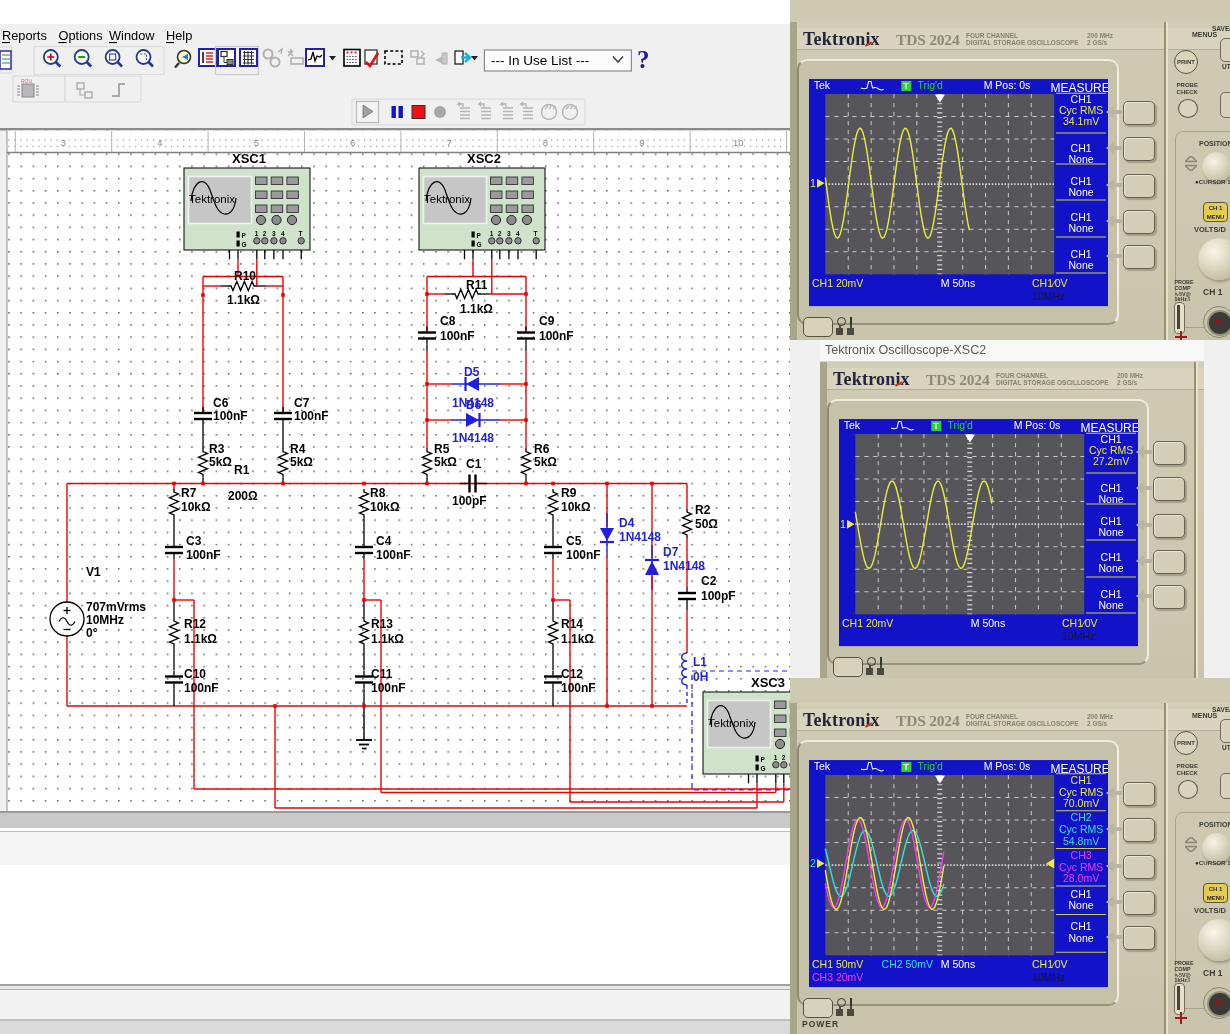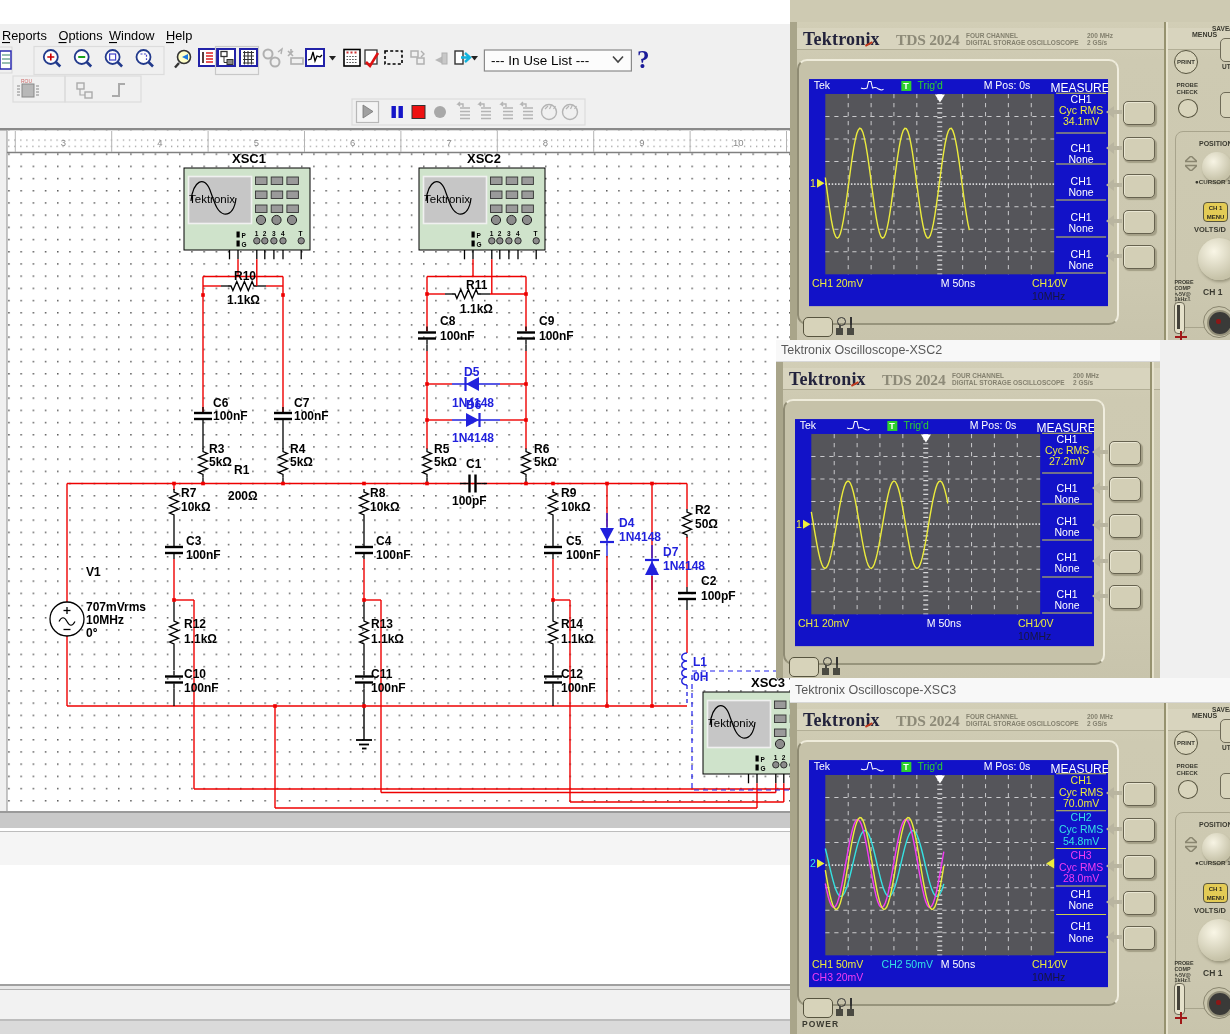--- a/index.html
+++ b/index.html
@@ -638,21 +638,21 @@
         <div style="position:absolute;left:12.5px;top:294.6px;width:28.6px;height:18px;background:#d7d3ba;border:1.6px solid #57543f;border-radius:5px"></div>
         <div style="position:absolute;left:47px;top:295px;width:7px;height:7px;border:1.6px solid #333;border-radius:50%"></div>
         <div style="position:absolute;left:60px;top:294.5px;width:2px;height:8px;background:#333"></div>
         <div style="position:absolute;left:46px;top:306px;width:7px;height:7px;background:#4a4a42"></div>
         <div style="position:absolute;left:48.7px;top:303px;width:2px;height:4px;background:#4a4a42"></div>
         <div style="position:absolute;left:57px;top:306px;width:7px;height:7px;background:#4a4a42"></div>
         <div style="position:absolute;left:59.7px;top:303px;width:2px;height:4px;background:#4a4a42"></div>
         <div style="position:absolute;left:12px;top:316px;font-family:'Liberation Sans',sans-serif;font-size:8.5px;font-weight:bold;color:#3a3a30;letter-spacing:1px">POWER</div>
       </div>
     </div>
-    <div style="position:absolute;left:776px;top:340px;width:384px;height:338px;overflow:hidden;background:#8b5cf6">
+    <div style="position:absolute;left:820px;top:340px;width:384px;height:338px;overflow:hidden;background:#8b5cf6">
       <div style="position:absolute;left:0;top:0;width:440px;height:22px;background:#f8f8f8;border-bottom:1px solid #d8d8d8;font-family:'Liberation Sans',sans-serif;font-size:12.5px;color:#595959;line-height:21px;padding-left:5px;box-sizing:border-box">Tektronix Oscilloscope-XSC2</div>
       <div style="position:absolute;left:0;top:22px;width:440px;height:316px;background:linear-gradient(180deg,#d2ceb6 0%,#cecab2 12%,#ccc8b0 80%,#c8c4ac 100%)">
         <div style="position:absolute;left:0;top:0;width:7px;height:100%;background:#a9a58a"></div>
         <div style="position:absolute;left:7px;top:6px;width:433px;height:21px;background:#d8d4be;border-bottom:1px solid #b2ae96"></div>
         <div style="position:absolute;left:13px;top:7px;width:110px;height:18px;font-family:'Liberation Serif',serif;font-size:18px;font-weight:bold;color:#23233c;letter-spacing:0.2px">Tektronix</div>
         <div style="position:absolute;left:75px;top:20.5px;width:8px;height:2.4px;background:#c23a1e;transform:rotate(-28deg)"></div>
         <div style="position:absolute;left:106px;top:8.5px;font-family:'Liberation Serif',serif;font-size:15.5px;font-weight:bold;color:#8d8a78;letter-spacing:-0.2px">TDS 2024</div>
         <div style="position:absolute;left:176px;top:9.5px;font-family:'Liberation Sans',sans-serif;font-size:6.5px;font-weight:bold;color:#84816f;line-height:7.5px">FOUR CHANNEL<br>DIGITAL STORAGE OSCILLOSCOPE</div>
         <div style="position:absolute;left:297px;top:9.5px;font-family:'Liberation Sans',sans-serif;font-size:6.5px;font-weight:bold;color:#84816f;line-height:7.5px">200 MHz<br>2 GS/s</div>
         <div style="position:absolute;left:7px;top:37px;width:322px;height:266px;background:#c6c2a9;border-radius:10px;border-top:2px solid #efecdb;border-left:2px solid #8f8b73;border-right:2px solid #f0edde;border-bottom:2px solid #97947c;box-sizing:border-box"></div>
@@ -767,21 +767,20 @@
         <div style="position:absolute;left:12.5px;top:294.6px;width:28.6px;height:18px;background:#d7d3ba;border:1.6px solid #57543f;border-radius:5px"></div>
         <div style="position:absolute;left:47px;top:295px;width:7px;height:7px;border:1.6px solid #333;border-radius:50%"></div>
         <div style="position:absolute;left:60px;top:294.5px;width:2px;height:8px;background:#333"></div>
         <div style="position:absolute;left:46px;top:306px;width:7px;height:7px;background:#4a4a42"></div>
         <div style="position:absolute;left:48.7px;top:303px;width:2px;height:4px;background:#4a4a42"></div>
         <div style="position:absolute;left:57px;top:306px;width:7px;height:7px;background:#4a4a42"></div>
         <div style="position:absolute;left:59.7px;top:303px;width:2px;height:4px;background:#4a4a42"></div>
       </div>
     </div>
     <div style="position:absolute;left:790px;top:678px;width:440px;height:356px;overflow:hidden;background:#cecab2">
-      <div style="position:absolute;left:0;top:0;width:440px;height:25px;background:#f8f8f8;border-bottom:1px solid #d8d8d8;font-family:'Liberation Sans',sans-serif;font-size:12.5px;color:#595959;line-height:24px;padding-left:5px;box-sizing:border-box">Tektronix Oscilloscope-XSC3</div>
       <div style="position:absolute;left:0;top:25px;width:440px;height:331px;background:linear-gradient(180deg,#d2ceb6 0%,#cecab2 12%,#ccc8b0 80%,#c8c4ac 100%)">
         <div style="position:absolute;left:0;top:0;width:7px;height:100%;background:#a9a58a"></div>
         <div style="position:absolute;left:7px;top:6px;width:433px;height:21px;background:#d8d4be;border-bottom:1px solid #b2ae96"></div>
         <div style="position:absolute;left:13px;top:7px;width:110px;height:18px;font-family:'Liberation Serif',serif;font-size:18px;font-weight:bold;color:#23233c;letter-spacing:0.2px">Tektronix</div>
         <div style="position:absolute;left:75px;top:20.5px;width:8px;height:2.4px;background:#c23a1e;transform:rotate(-28deg)"></div>
         <div style="position:absolute;left:106px;top:8.5px;font-family:'Liberation Serif',serif;font-size:15.5px;font-weight:bold;color:#8d8a78;letter-spacing:-0.2px">TDS 2024</div>
         <div style="position:absolute;left:176px;top:9.5px;font-family:'Liberation Sans',sans-serif;font-size:6.5px;font-weight:bold;color:#84816f;line-height:7.5px">FOUR CHANNEL<br>DIGITAL STORAGE OSCILLOSCOPE</div>
         <div style="position:absolute;left:297px;top:9.5px;font-family:'Liberation Sans',sans-serif;font-size:6.5px;font-weight:bold;color:#84816f;line-height:7.5px">200 MHz<br>2 GS/s</div>
         <div style="position:absolute;left:7px;top:37px;width:322px;height:266px;background:#c6c2a9;border-radius:10px;border-top:2px solid #efecdb;border-left:2px solid #8f8b73;border-right:2px solid #f0edde;border-bottom:2px solid #97947c;box-sizing:border-box"></div>
         <svg style="position:absolute;left:18.6px;top:57.4px" width="299.1" height="227.2" viewBox="0 0 299 227" xmlns="http://www.w3.org/2000/svg">

